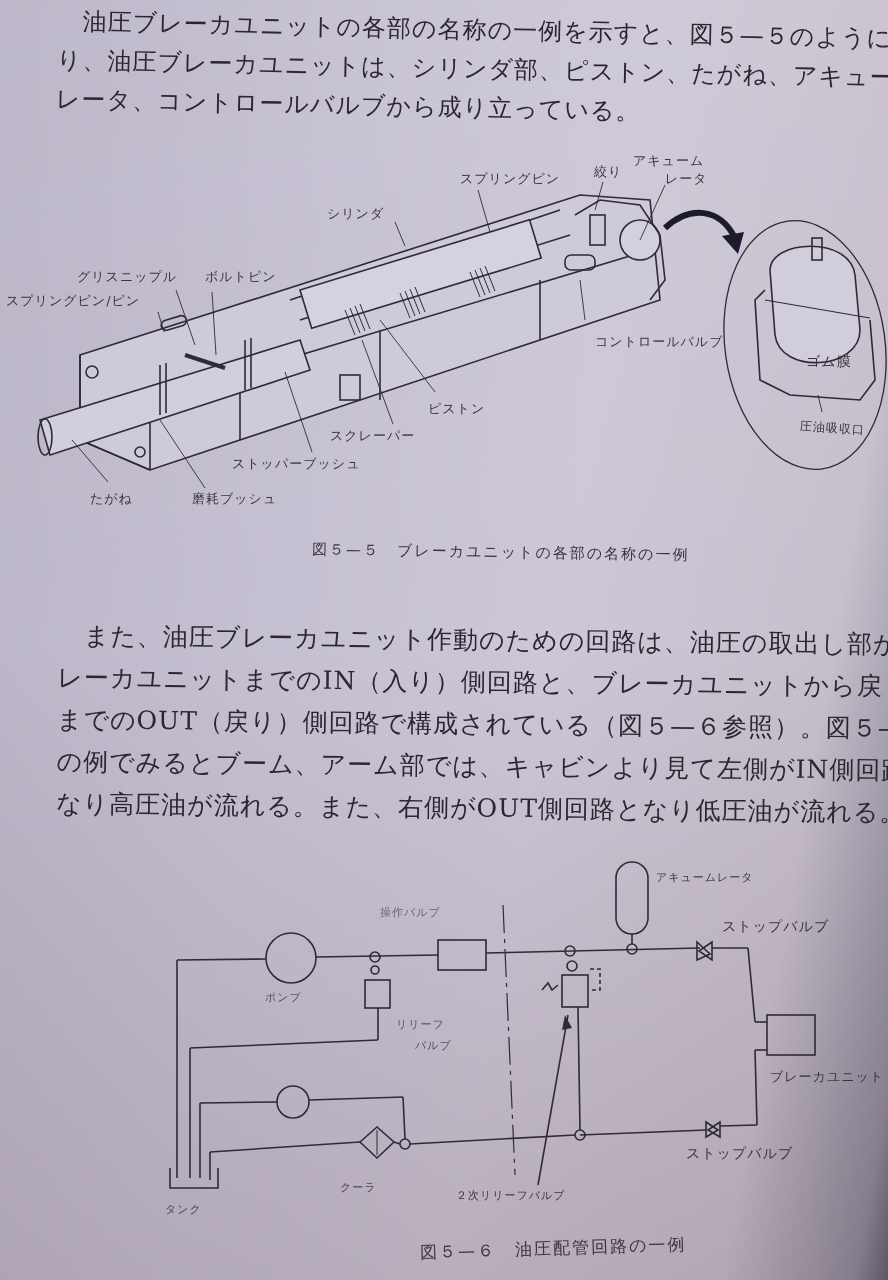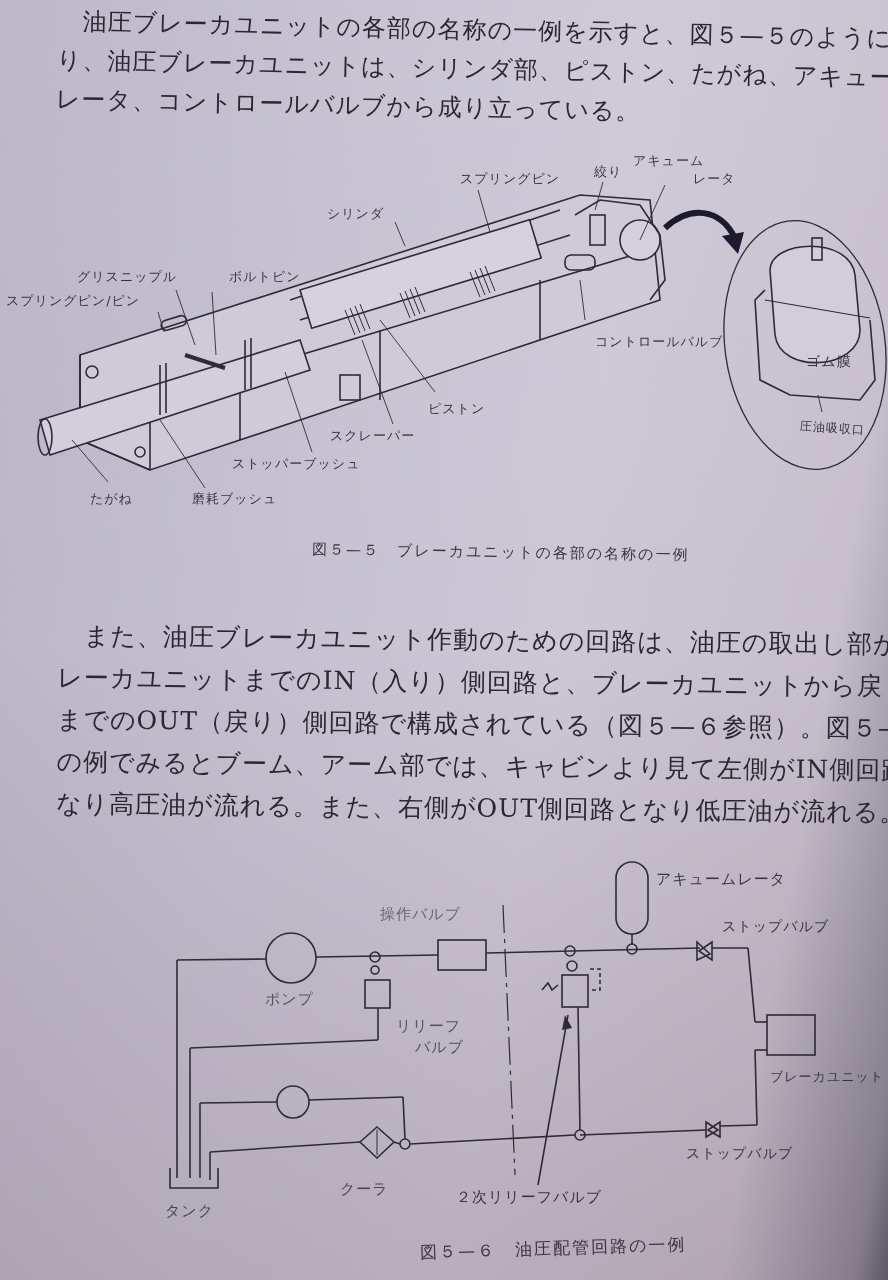--- a/index.html
+++ b/index.html
@@ -14,21 +14,21 @@
     background: linear-gradient(180deg, rgba(255,255,255,0.06) 0%, rgba(0,0,0,0) 50%, rgba(90,60,70,0.18) 100%);
   }
   .para { position:absolute; font-size:24px; line-height:39px; letter-spacing:1px; white-space:nowrap; color:#2b2631; }
   .para .line { display:block; }
   #para1 { left:58px; top:2px; transform:rotate(1.2deg); transform-origin:left top; }
   #para2 { left:58px; top:615px; transform:rotate(0.6deg); transform-origin:left top; font-size:25px; line-height:42px; }
   .caption { position:absolute; font-family:"DejaVu Sans", sans-serif; font-size:15px; letter-spacing:2px; color:#3a3440; white-space:nowrap; }
   #cap1 { left:312px; top:543px; transform:rotate(0.8deg); }
   #cap2 { left:420px; top:1237px; transform:rotate(-1.8deg); font-size:17px; }
   .lbl { position:absolute; font-family:"DejaVu Sans", sans-serif; font-size:13px; color:#3a3440; white-space:nowrap; letter-spacing:1px; }
-  .lbl2 { position:absolute; font-family:"DejaVu Sans", sans-serif; font-size:15px; color:#3a3440; white-space:nowrap; letter-spacing:1px; }
+  .lbl2 { position:absolute; font-family:"DejaVu Sans", sans-serif; font-size:11px; color:#3a3440; white-space:nowrap; letter-spacing:1px; }
   svg { position:absolute; left:0; top:0; }
 </style>
 </head>
 <body>
 
 <div class="page-shade"></div>
 
 <div class="para" id="para1">
   <span class="line">　油圧ブレーカユニットの各部の名称の一例を示すと、図５—５のようにな</span>
   <span class="line">り、油圧ブレーカユニットは、シリンダ部、ピストン、たがね、アキューム</span>
@@ -107,24 +107,24 @@
     <line x1="818" y1="395" x2="822" y2="412" stroke-width="0.9"></line>
   </g>
 
   <path d="M665,228 C690,205 720,208 735,238" fill="none" stroke="#1c1a2e" stroke-width="6"></path>
   <polygon points="722,236 744,232 738,254" fill="#1c1a2e"></polygon>
 </svg>
 
 <span class="lbl" style="left:460px;top:170px;">スプリングピン</span>
 <span class="lbl" style="left:594px;top:163px;">絞り</span>
 <span class="lbl" style="left:633px;top:152px;">アキューム</span>
-<span class="lbl" style="left:665px;top:170px;margin-left:28px;">レータ</span>
+<span class="lbl" style="left:665px;top:170px;">レータ</span>
 <span class="lbl" style="left:327px;top:205px;">シリンダ</span>
 <span class="lbl" style="left:77px;top:268px;">グリスニップル</span>
-<span class="lbl" style="left:205px;top:268px;margin-left:24px;">ボルトピン</span>
+<span class="lbl" style="left:205px;top:268px;">ボルトピン</span>
 <span class="lbl" style="left:6px;top:292px;">スプリングピン/ピン</span>
 <span class="lbl" style="left:582px;top:333px;margin-left:13px;">コントロールバルブ</span>
 <span class="lbl" style="left:428px;top:400px;">ピストン</span>
 <span class="lbl" style="left:330px;top:427px;">スクレーパー</span>
 <span class="lbl" style="left:232px;top:455px;">ストッパーブッシュ</span>
 <span class="lbl" style="left:90px;top:490px;">たがね</span>
 <span class="lbl" style="left:192px;top:490px;">磨耗ブッシュ</span>
 <span class="lbl" style="left:806px;top:353px;font-size:14px;">ゴム膜</span>
 <span class="lbl" style="left:800px;top:420px;font-size:12px;transform:rotate(4deg);">圧油吸収口</span>
 

